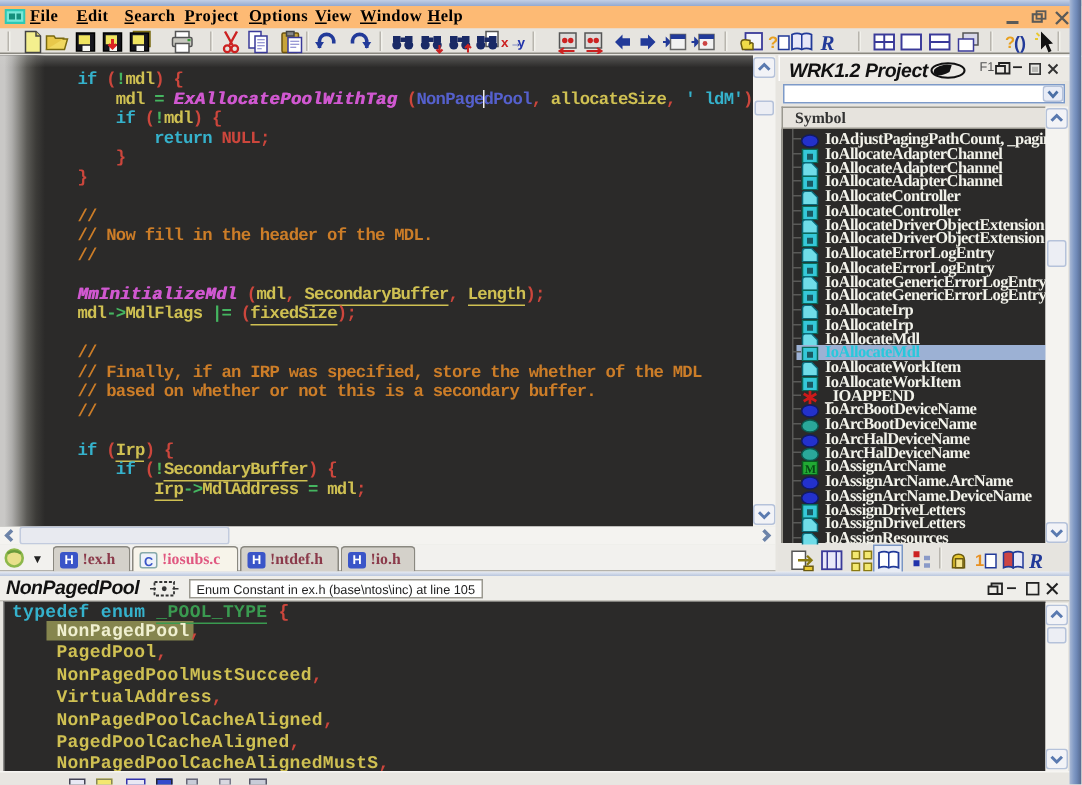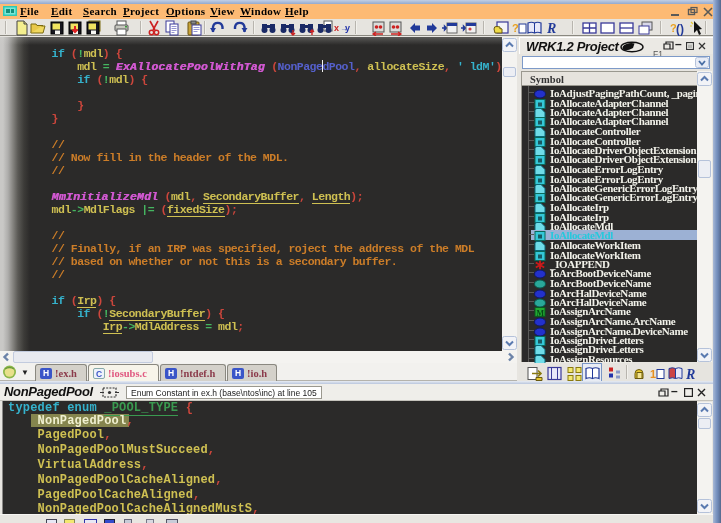--- a/index.html
+++ b/index.html
@@ -240,29 +240,30 @@
     </svg>
 <svg style="position:absolute;left:688px;top:1px" width="17" height="16" viewBox="0 0 17 16">
       <path d="M6 1 L6 13 L9 10 L11 15 L13 14 L11 9.5 L14 9 Z" fill="#111"></path>
       <path d="M3 2 L5 4 M2 6 L4 6" stroke="#e8c830" stroke-width="1.2"></path>
     </svg>
 </div>
 <div class="abs" id="editor">
 <pre style="top:10px">    <span class="k">if</span> <span class="p">(</span><span class="o">!</span><span class="i">mdl</span><span class="p">)</span> <span class="p">{</span></pre>
 <pre style="top:23px">        <span class="i">mdl</span> <span class="o">=</span> <span class="f">ExAllocatePoolWithTag</span> <span class="p">(</span><span class="b">NonPagedPool</span><span class="p">,</span> <span class="i">allocateSize</span><span class="p">,</span> <span class="s">' ldM'</span><span class="p">);</span></pre>
 <pre style="top:36px">        <span class="k">if</span> <span class="p">(</span><span class="o">!</span><span class="i">mdl</span><span class="p">)</span> <span class="p">{</span></pre>
+<pre style="top:49px">            <span class="k">return</span> <span class="p">NULL;</span></pre>
 <pre style="top:62px">        <span class="p">}</span></pre>
 <pre style="top:75px">    <span class="p">}</span></pre>
 <pre style="top:101px">    <span class="c">//</span></pre>
 <pre style="top:114px">    <span class="c">// Now fill in the header of the MDL.</span></pre>
 <pre style="top:127px">    <span class="c">//</span></pre>
 <pre style="top:153px">    <span class="f">MmInitializeMdl</span> <span class="p">(</span><span class="i">mdl</span><span class="p">,</span> <span class="u">SecondaryBuffer</span><span class="p">,</span> <span class="u">Length</span><span class="p">);</span></pre>
 <pre style="top:166px">    <span class="i">mdl</span><span class="o">-&gt;</span><span class="i">MdlFlags</span> <span class="o">|=</span> <span class="p">(</span><span class="u">fixedSize</span><span class="p">);</span></pre>
 <pre style="top:192px">    <span class="c">//</span></pre>
-<pre style="top:205px">    <span class="c">// Finally, if an IRP was specified, roject the address of the MDL</span></pre>
+<pre style="top:205px">    <span class="c">// Finally, if an IRP was specified, store the whether of the MDL</span></pre>
 <pre style="top:218px">    <span class="c">// based on whether or not this is a secondary buffer.</span></pre>
 <pre style="top:231px">    <span class="c">//</span></pre>
 <pre style="top:257px">    <span class="k">if</span> <span class="p">(</span><span class="u">Irp</span><span class="p">)</span> <span class="p">{</span></pre>
 <pre style="top:270px">        <span class="k">if</span> <span class="p">(</span><span class="o">!</span><span class="u">SecondaryBuffer</span><span class="p">)</span> <span class="p">{</span></pre>
 <pre style="top:283px">            <span class="u">Irp</span><span class="o">-&gt;</span><span class="i">MdlAddress</span> <span class="o">=</span> <span class="i">mdl</span><span class="p">;</span></pre>
 </div>
 <div class="abs" id="caret"></div>
 <div class="abs sb" id="vscroll" style="left:502px;top:37px;width:15px;height:314px">
  <svg style="position:absolute;left:0;top:1px" width="15" height="14">
       <rect x="0.5" y="0.5" width="14" height="13" rx="2" fill="#f2f3f7" stroke="#b5c2da"></rect>
@@ -282,21 +283,21 @@
  <svg style="position:absolute;left:504px;top:0" width="13" height="12">
       <path d="M5 2.5 L8.5 6 L5 9.5" fill="none" stroke="#6c83a8" stroke-width="2.4"></path>
     </svg>
 </div>
 <div class="abs" id="ptitle">
     <span class="t">WRK1.2 Project</span>
  <svg style="position:absolute;left:100px;top:3px" width="24" height="12" viewBox="0 0 24 12">
       <ellipse cx="12" cy="6" rx="11" ry="4.8" fill="none" stroke="#111" stroke-width="1.4"></ellipse>
       <path d="M3 8.5 Q1 5 6.5 3 Q11 1.2 14.5 2.5 L13 7 Q6.5 10.5 3 8.5 Z" fill="#111"></path>
     </svg>
- <span class="btn" style="left:133px;top:11px;color:#555;font-size:8.5px;font-weight:normal">F1</span>
+ <span class="btn" style="left:133px;top:1px;color:#555;font-size:8.5px;font-weight:normal">F1</span>
  <svg style="position:absolute;left:143px;top:3px" width="11" height="10">
       <path d="M1 3 h6 v5 h-6 Z M7 8 L10 8 L10 1 L3 1 L3 3" fill="none" stroke="#222" stroke-width="1.2"></path>
     </svg>
  <span class="btn" style="left:155px;top:-1px;font-size:12px">–</span>
  <svg style="position:absolute;left:166px;top:4px" width="8" height="8">
       <rect x="0.5" y="0.5" width="7" height="7" fill="#e8e8e4" stroke="#333" stroke-width="1.2"></rect>
       <rect x="2" y="2.5" width="4" height="3.5" fill="#b8b8b4"></rect>
     </svg>
  <svg style="position:absolute;left:178px;top:4px" width="8" height="8">
       <path d="M1 1 L7 7 M7 1 L1 7" stroke="#333" stroke-width="1.3"></path>

